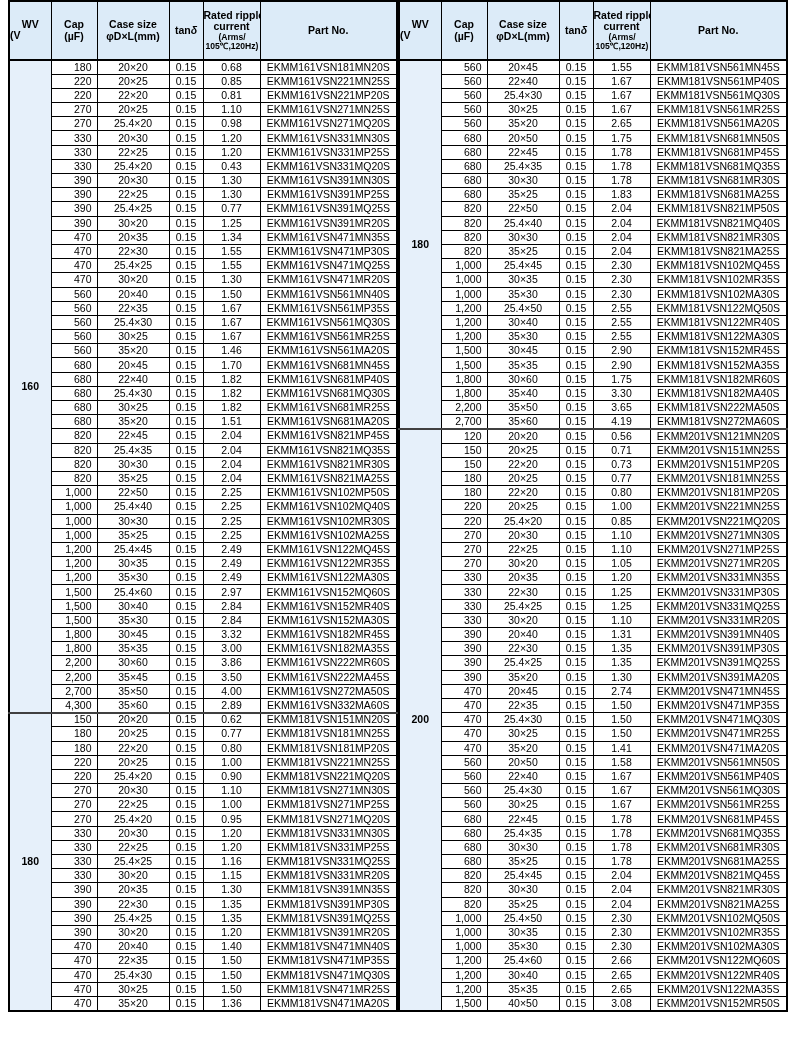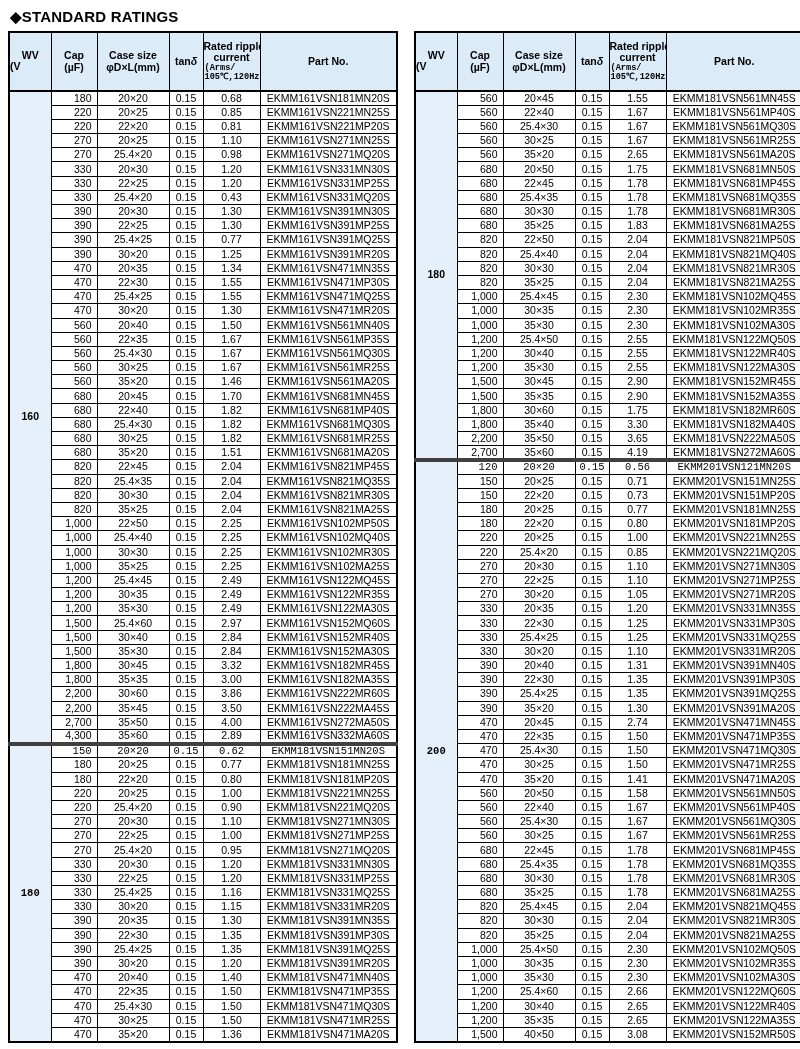--- a/index.html
+++ b/index.html
@@ -11,21 +11,21 @@
   }
   .page { width: 800px; height: 1049px; overflow: hidden; }
   .title {
     margin: 8px 0 5px 10px;
     font-size: 15px;
     font-weight: bold;
     letter-spacing: 0.2px;
   }
   .tables-wrap {
     display: flex;
-    gap: 16px;
+    gap: 0;
     margin: 0 4px 0 8px;
   }
   table.ratings {
     width: 388px;
     table-layout: fixed;
     border-collapse: collapse;
     border: 2px solid #000;
   }
   table.ratings th, table.ratings td {
     border: 1px solid #000;
@@ -38,47 +38,46 @@
   table.ratings th {
     background: #dcebf8;
     font-size: 10.5px;
     font-weight: bold;
     text-align: center;
     vertical-align: middle;
     border-bottom: 2px solid #000;
   }
   th.col-wv { border-right: 2px solid #000; }
   th .sub { font-size: 7.5px; vertical-align: -1px; padding-left: 35px; }
-  th .small-line { font-size: 8.6px; display: block; text-align: left; padding-left: 1px; font-family: Liberation Mono, monospace; }
+  th .small-line { font-size: 8.6px; display: block; text-align: center; padding-left: 1px; }
   th .line { display: block; }
   
   table.ratings tbody tr { height: 14.2px; }
   table.ratings tbody td {
     font-size: 10.5px;
     vertical-align: middle;
   }
   td.wv {
     background: #e6f0fa;
     font-weight: bold;
     font-size: 11px;
     text-align: center;
     border-right: 2px solid #000;
   }
   td.cap  { text-align: right; padding-right: 5px; }
   td.case { text-align: center; }
   td.tan  { text-align: center; }
   td.ripple { text-align: center; }
   td.part { text-align: center; letter-spacing: 0; }
-  tr.sec-start td { border-top: 4px solid #404040; font-family: Liberation Mono, monospace; }
+  tr.sec-start td { border-top: 2px solid #404040; }
 </style>
 </head>
 <body>
 
 <div class="page">
-  <div class="title"><span>◆</span><span>STANDARD RATINGS</span></div>
 
   <div class="tables-wrap">
 
     <table class="ratings">
       <colgroup>
         <col style="width:42px">
           <col style="width:46px">
           <col style="width:72px">
         <col style="width:34px">
           <col style="width:57px">

